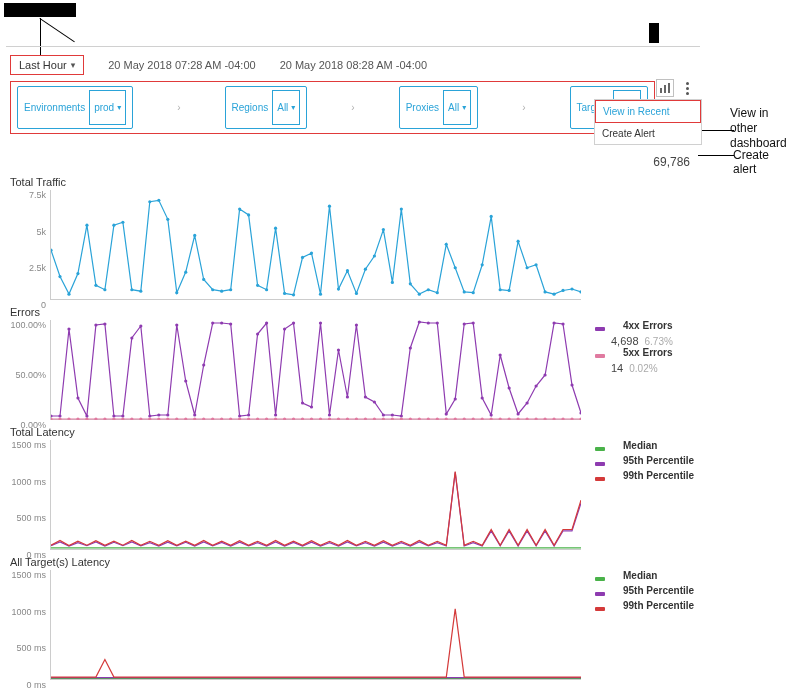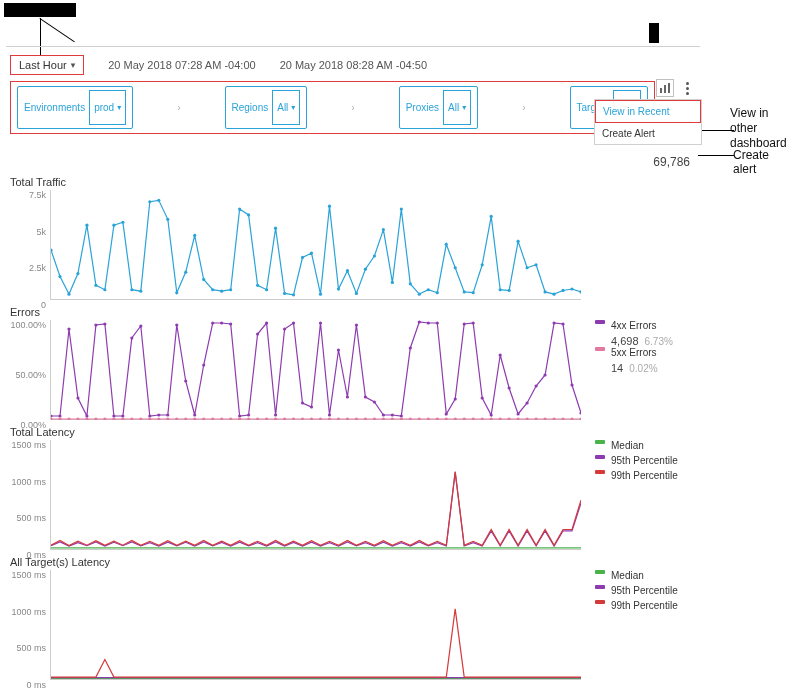--- a/index.html
+++ b/index.html
@@ -99,21 +99,21 @@
   }
 
   
   .chart-block { margin:6px 4px 0; position:relative; }
   .chart-title { font-size:11px; color:#333; margin:6px 0 2px; }
   .chart-row { display:flex; align-items:flex-start; }
   .chart-axis { width:40px; display:flex; flex-direction:column; justify-content:space-between; }
   .chart-axis span { font-size:9px; color:#888; text-align:right; padding-right:4px; height:0; }
   .chart-plot { position:relative; border-left:1px solid #ccc; border-bottom:1px solid #ccc; flex:0 0 530px; }
   .chart-legend { margin-left:14px; font-size:10px; }
-  .leg-row { display:flex; align-items:flex-start; gap:6px; margin-bottom:4px; }
+  .leg-row { display:flex; align-items:flex-end; gap:18px; margin-bottom:4px;font-weight:bold; }
   .leg-sw { width:10px; height:4px; border-radius:1px; }
   .leg-stats { margin-left:16px; color:#444; font-size:11px; }
   .leg-stats .pct { color:#aaa; margin-left:6px; font-size:10px; }
 
   svg.plot { display:block; }
 
   
   .callout { position:absolute; font-size:12px; color:#111; }
   
   .redact { position:absolute; background:#000; }
@@ -137,21 +137,21 @@
 
 <div class="main-panel">
 
   
   <div class="time-row">
     <div class="time-selector">
       <span>Last Hour</span>
       <span class="caret">▾</span>
     </div>
     <span class="time-stamp">20 May 2018 07:28 AM -04:00</span>
-    <span class="time-stamp">20 May 2018 08:28 AM -04:50</span>
+    <span class="time-stamp">20 May 2018 08:28 AM -04:00</span>
   </div>
 
   
   <div class="filter-row" id="filter-row">
       <div class="filter-chip">
         <span>Environments</span>
         <span class="val-box">prod<span class="caret">▾</span></span>
       </div>
       <span class="filter-sep">›</span>
       <div class="filter-chip">

